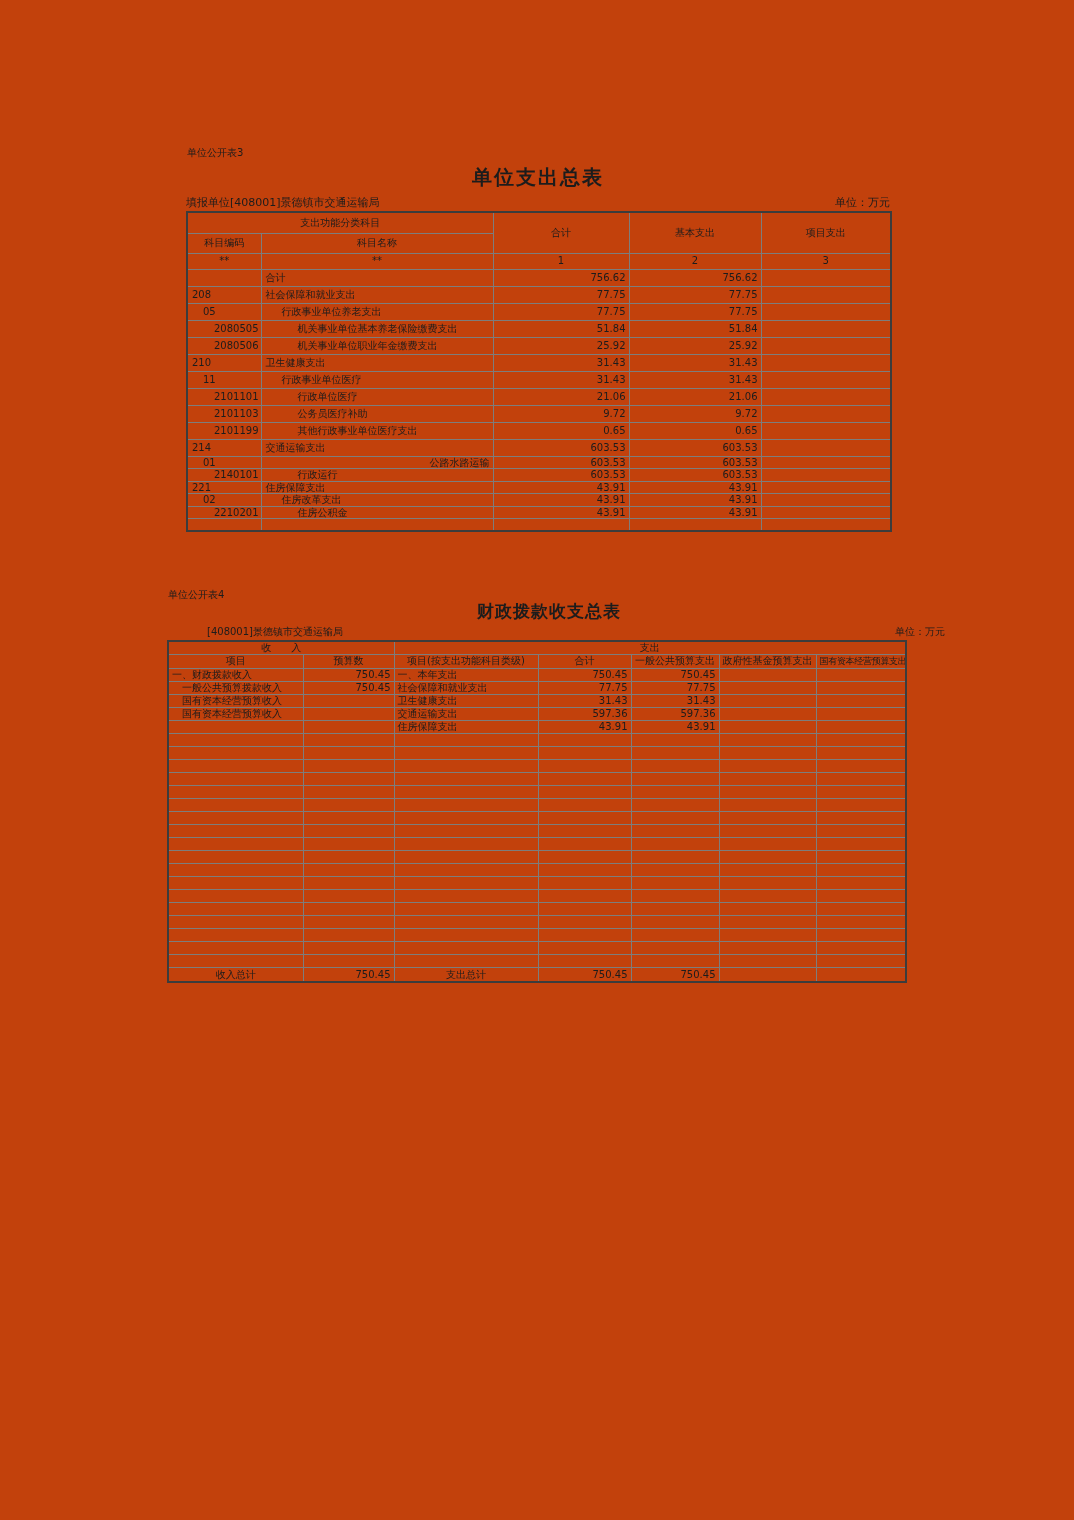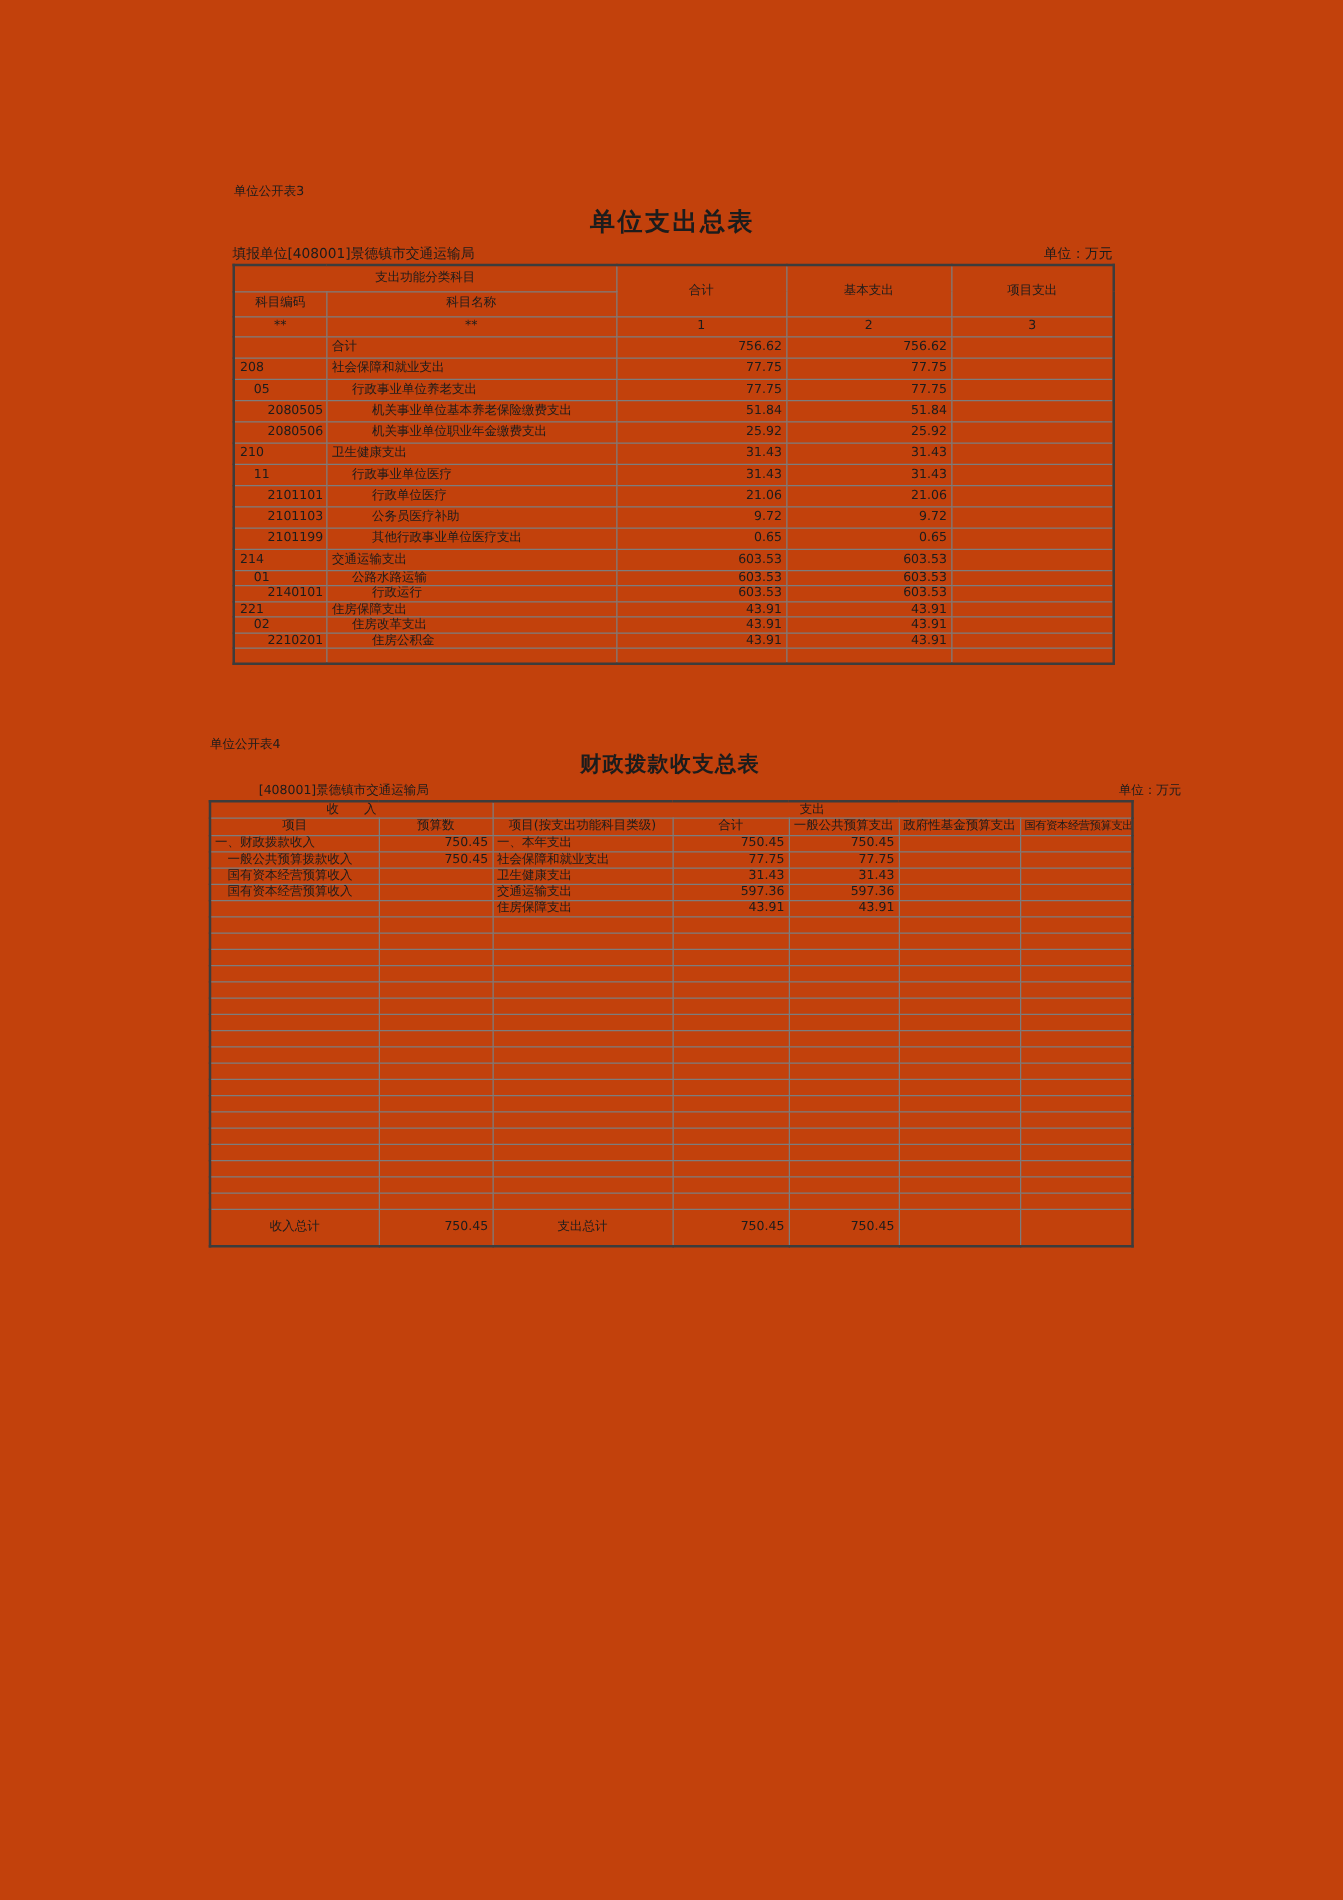--- a/index.html
+++ b/index.html
@@ -31,30 +31,30 @@
   table.t1{position:absolute;left:186px;top:211px;width:704px;border:2px solid #3c3c3c;}
   .t1 thead td{text-align:center;}
   .t1 tr.h1{height:21px;}
   .t1 tr.h2{height:20px;}
   .t1 tr.h3{height:16px;}
   .t1 tbody tr.rL{height:17px;}
   .t1 tbody tr.rS{height:12px;}
 
   
   .t2-label{position:absolute;left:168px;top:588px;font-size:10px;}
-  .t2-title{position:absolute;left:167px;top:600px;width:738px;margin:0;
+  .t2-title{position:absolute;left:180px;top:600px;width:738px;margin:0;
             text-align:center;font-size:17px;font-weight:bold;letter-spacing:1px;}
   .t2-subrow{position:absolute;left:167px;top:625px;width:738px;
              display:flex;justify-content:space-between;font-size:10px;margin-left:40px;}
   table.t2{position:absolute;left:167px;top:640px;width:738px;border:2px solid #3c3c3c;}
   .t2 thead td{text-align:center;}
   .t2 tr.h1{height:13px;}
   .t2 tr.h2{height:14px;margin-left:35px;}
   .t2 tbody tr{height:13px;}
-  .t2 tfoot tr{height:30px;}
+  .t2 tfoot tr{height:15px;}
 </style>
 </head>
 <body>
 
 <div class="page">
 
   <div class="t1-label">单位公开表3</div>
   <h1 class="t1-title">单位支出总表</h1>
   <div class="t1-subrow">
     <span>填报单位[408001]景德镇市交通运输局</span>
@@ -161,21 +161,21 @@
         </tr>
         <tr class="rL">
           <td style="padding-left: 4px;">214</td>
           <td style="padding-left: 4px;">交通运输支出</td>
           <td class="num">603.53</td>
           <td class="num">603.53</td>
           <td class="num"></td>
         </tr>
         <tr class="rS">
           <td style="padding-left: 15px;">01</td>
-          <td style="padding-left: 20px;">公路水路运输</td>
+          <td style="padding-left: 20px; text-align: right;">公路水路运输</td>
           <td class="num">603.53</td>
           <td class="num">603.53</td>
           <td class="num"></td>
         </tr>
         <tr class="rS">
           <td style="padding-left: 26px;">2140101</td>
           <td style="padding-left: 36px;">行政运行</td>
           <td class="num">603.53</td>
           <td class="num">603.53</td>
           <td class="num"></td>

